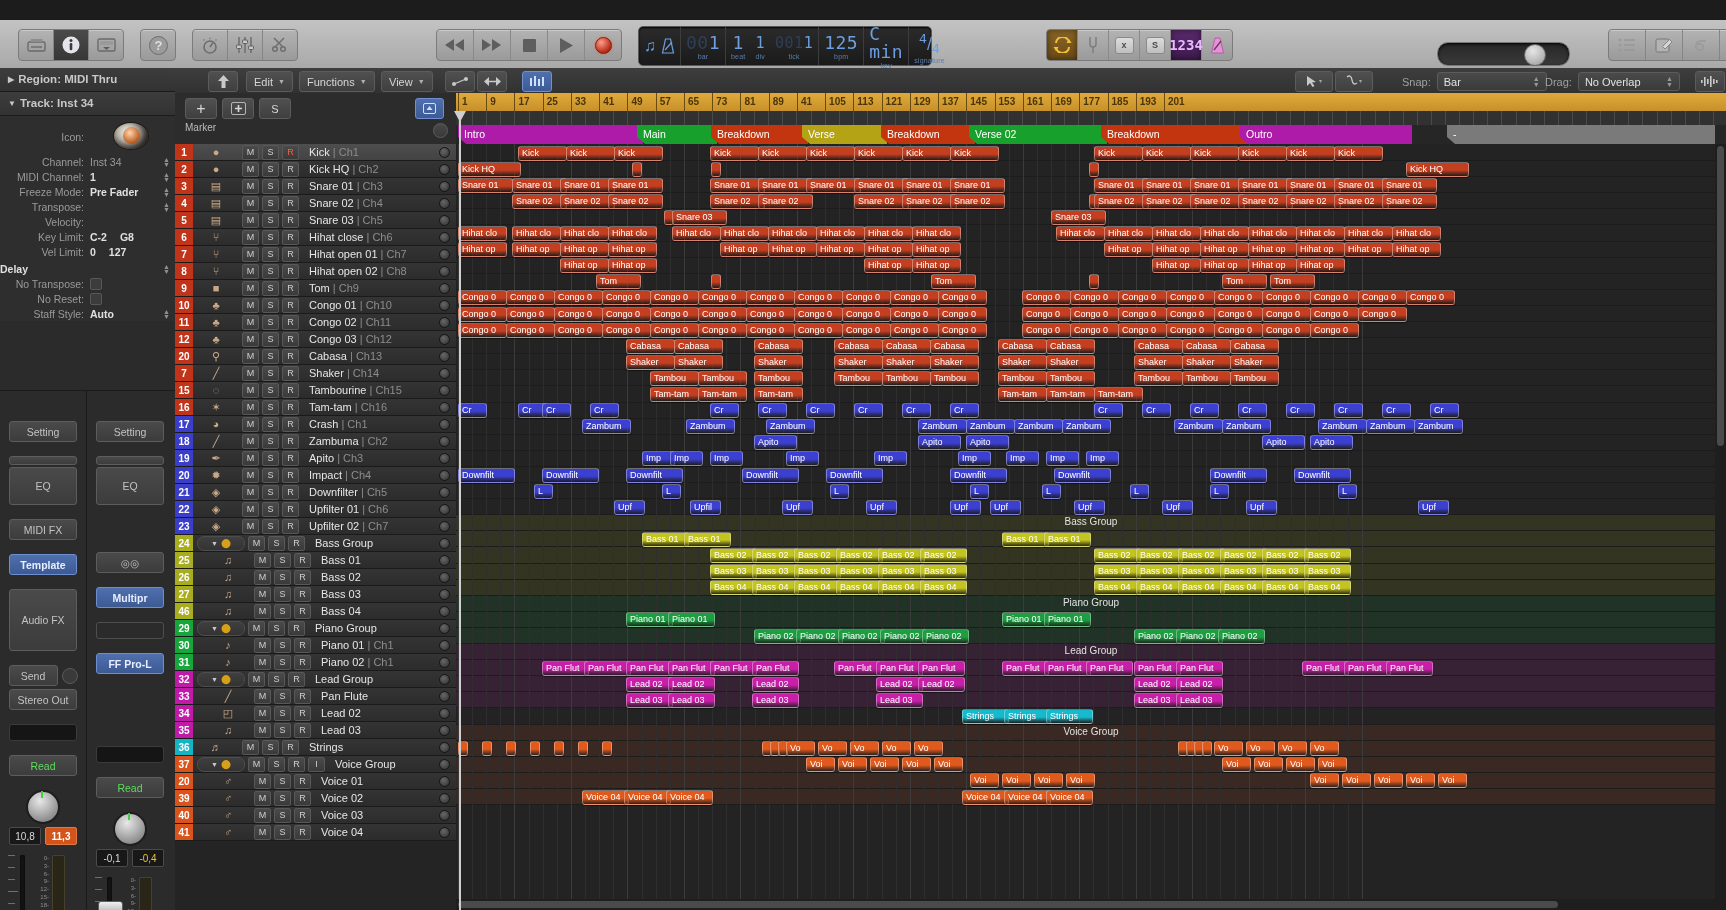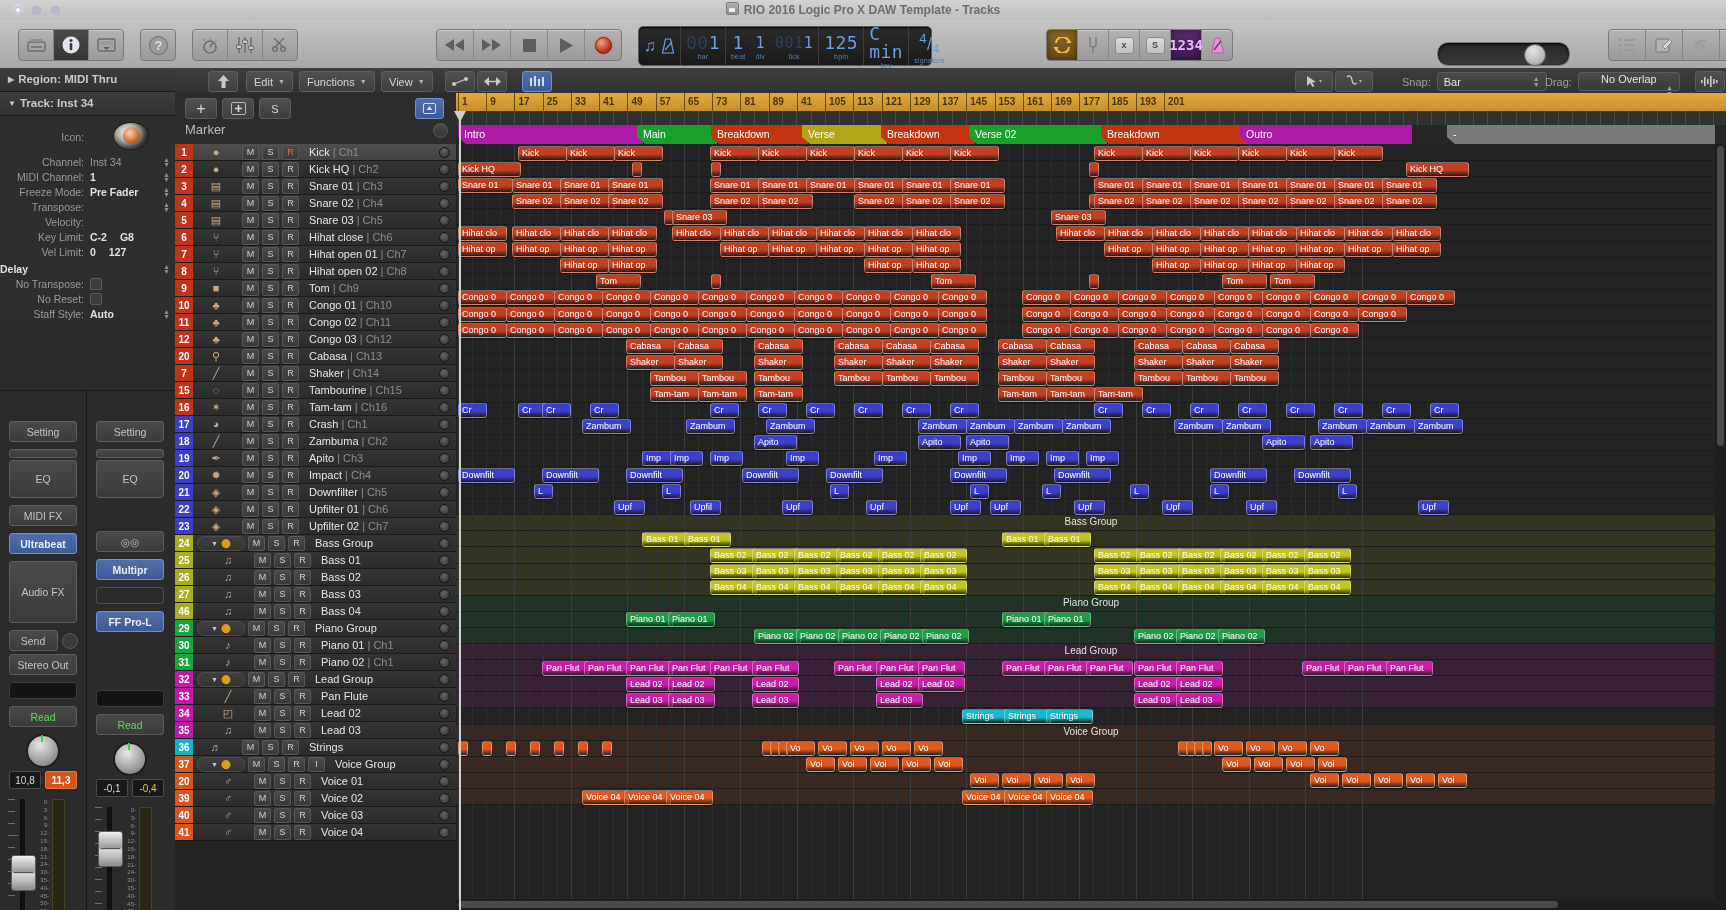--- a/index.html
+++ b/index.html
@@ -101,21 +101,21 @@
     border-radius:50%;box-shadow:0 0 0 1px #1e1b18, inset -3px -3px 6px rgba(0,0,0,.6);
     position:relative;}
   .ic-track:after{content:"";position:absolute;left:9px;top:4px;width:17px;height:17px;
     border-radius:50%;background:radial-gradient(circle at 40% 35%,#ffd5b0,#c46a2e 60%,#6b3312);}
 
   
   .strips{position:absolute;left:0;top:322px;width:175px;height:588px;display:flex;
     background:#2b2b2b;border-top:1px solid #1a1a1a;}
   .strip{width:86px;position:relative;border-right:1px solid #1a1a1a;padding-top:30px;}
   .strip:last-child{border-right:none;}
-  .sbtn{margin:0 auto 7px;width:66px;height:19px;border-radius:3px;font-size:10.5px;
+  .sbtn{margin:0 auto 14px;width:66px;height:19px;border-radius:3px;font-size:10.5px;
     display:flex;align-items:center;justify-content:center;
     background:linear-gradient(#4a4a4a,#3c3c3c);border:1px solid #5d5d5d;color:#c3c3c3;}
   .sbtn.blue{background:linear-gradient(#4f6fae,#3d5a93);border-color:#6d8fd0;color:#e8eeff;font-weight:bold;}
   .sbtn.tall{height:36px;}
   .sbtn.big{height:60px;}
   .sbtn.thin{height:7px;margin-bottom:2px;}
   .sbtn.read{color:#5ddb5d;}
   .sbtn.blank{background:#151515;border:1px solid #3b3b3b;height:15px;}
   .sbtn.empty{background:transparent;border:1px solid #4e4e4e;}
   .knob{width:30px;height:30px;border-radius:50%;margin:4px auto 3px;
@@ -164,21 +164,21 @@
     border:1px solid #5c5c5c;display:flex;align-items:center;padding:0 6px;color:#e2e2e2;font-size:11px;}
   .popbox .st{margin-left:auto;color:#9a9a9a;font-size:7px;line-height:6px;padding-left:8px;}
 
   
   .trackarea{position:absolute;left:175px;top:93px;width:1551px;height:817px;background:#222;}
   .th-top{position:absolute;left:0;top:0;width:281px;height:51px;background:#2c2c2c;
     border-right:1px solid #101010;border-bottom:1px solid #141414;}
   .th-btn{position:absolute;top:5px;height:19px;border-radius:3px;
     background:linear-gradient(#505050,#3f3f3f);border:1px solid #5c5c5c;color:#d8d8d8;
     font-size:11px;display:flex;align-items:center;justify-content:center;}
-  .markerlab{position:absolute;left:10px;top:29px;font-size:13px;color:#bcbcbc;}
+  .markerlab{position:absolute;left:10px;top:29px;font-size:10px;color:#bcbcbc;}
   .mk-circ{position:absolute;left:258px;top:30px;width:13px;height:13px;border-radius:50%;
     background:linear-gradient(#4a4a4a,#383838);border:1px solid #5e5e5e;}
 
   .headers{position:absolute;left:0;top:51px;width:281px;bottom:0;overflow:hidden;
     background:#242424;border-right:1px solid #101010;}
   .trow{position:relative;height:16px;border-bottom:1px solid #1a1a1a;display:flex;
     align-items:center;background:linear-gradient(#343434,#2c2c2c);}
   .trow.sel{background:linear-gradient(#4e4e4e,#434343);}
   .tnum{width:18px;height:16px;font-size:10px;color:#fff;display:flex;align-items:center;
     justify-content:center;font-weight:bold;flex:0 0 18px;}
@@ -229,30 +229,20 @@
   .vscroll{position:absolute;right:0;top:51px;bottom:0;width:11px;background:#1e1e1e;}
   .vscroll i{position:absolute;left:2px;top:2px;width:7px;height:300px;border-radius:4px;background:#4b4b4b;}
   .hscroll{position:absolute;left:281px;right:11px;bottom:0;height:11px;background:#1e1e1e;}
   .hscroll i{position:absolute;left:2px;top:2px;height:7px;border-radius:4px;background:#4b4b4b;}
 </style>
 </head>
 <body>
 
 <div class="app">
 
-  <div class="titlebar">
-    <div class="tl-dots">
-        <i></i>
-        <i></i>
-        <i></i>
-      </div>
-    <div class="tl-title">
-      <span class="docico"></span><span>RIO 2016 Logic Pro X DAW Template - Tracks</span>
-    </div>
-  </div>
 
   <div class="toolbar">
     <div class="grp" style="left:18px;">
       <div>
         <svg width="19" height="15" viewBox="0 0 19 15">
             <rect x="1" y="4" width="17" height="9" rx="1.5" fill="none" stroke="#6a6a6a" stroke-width="1.4"></rect>
             <rect x="3.5" y="1" width="12" height="3" rx="1" fill="#8d8d8d"></rect>
             <rect x="4" y="8" width="11" height="2" fill="#7c7c7c"></rect>
           </svg>
       </div>
@@ -515,21 +505,21 @@
         <span class="stepper">▲<br>▼</span>
       </div>
     </div>
 
     <div class="strips">
       <div class="strip">
         <div class="sbtn">Setting</div>
         <div class="sbtn thin"></div>
         <div class="sbtn tall">EQ</div>
         <div class="sbtn">MIDI FX</div>
-        <div class="sbtn blue">Ultrabeat</div>
+        <div class="sbtn blue">Template</div>
         <div class="sbtn big">Audio FX</div>
         <div style="display:flex;align-items:center;justify-content:center;gap:4px;margin-bottom:3px;">
           <div class="sbtn" style="width:47px;margin:0;">Send</div>
           <div style="width:14px;height:14px;border-radius:50%;background:#3a3a3a;border:1px solid #5a5a5a;"></div>
         </div>
         <div class="sbtn">Stereo Out</div>
         <div class="sbtn blank"></div>
         <div class="sbtn read">Read</div>
         <div class="knob"></div>
         <div class="numrow">
@@ -696,21 +686,21 @@
     </div>
     <div class="snapwrap" style="left:1227px;">
       <span>Snap:</span>
       <div class="popbox" style="width:96px;">
         <span>Bar</span>
           <span class="st">▲<br>▼</span>
       </div>
     </div>
     <div class="snapwrap" style="left:1370px;">
       <span>Drag:</span>
-      <div class="popbox" style="width:86px;flex-direction:column;">
+      <div class="popbox" style="width:86px;">
         <span>No Overlap</span>
           <span class="st">▲<br>▼</span>
       </div>
     </div>
     <div class="mbtn icn" style="left:1520px;">
       <svg width="20" height="11" viewBox="0 0 20 11">
           <g fill="#c9c9c9">
             <rect x="1" y="4" width="1.6" height="3"></rect>
             <rect x="4" y="1" width="1.6" height="9"></rect>
             <rect x="7" y="3" width="1.6" height="5"></rect>

